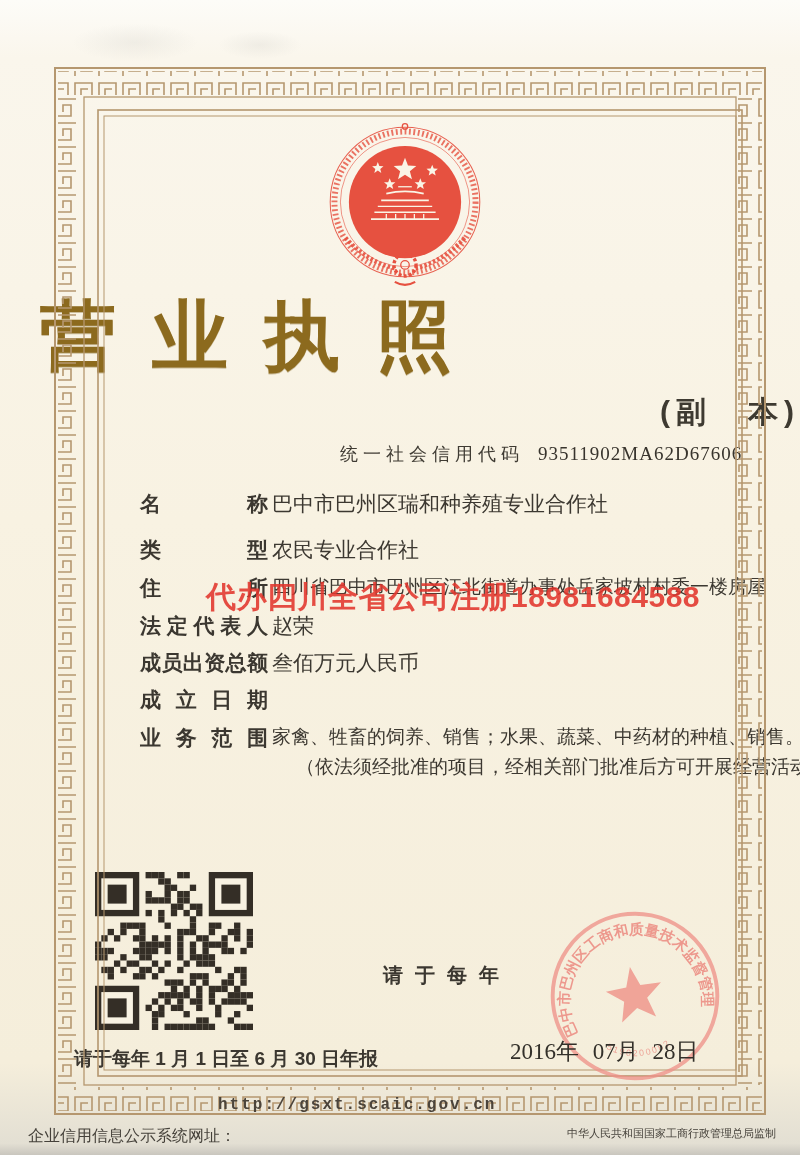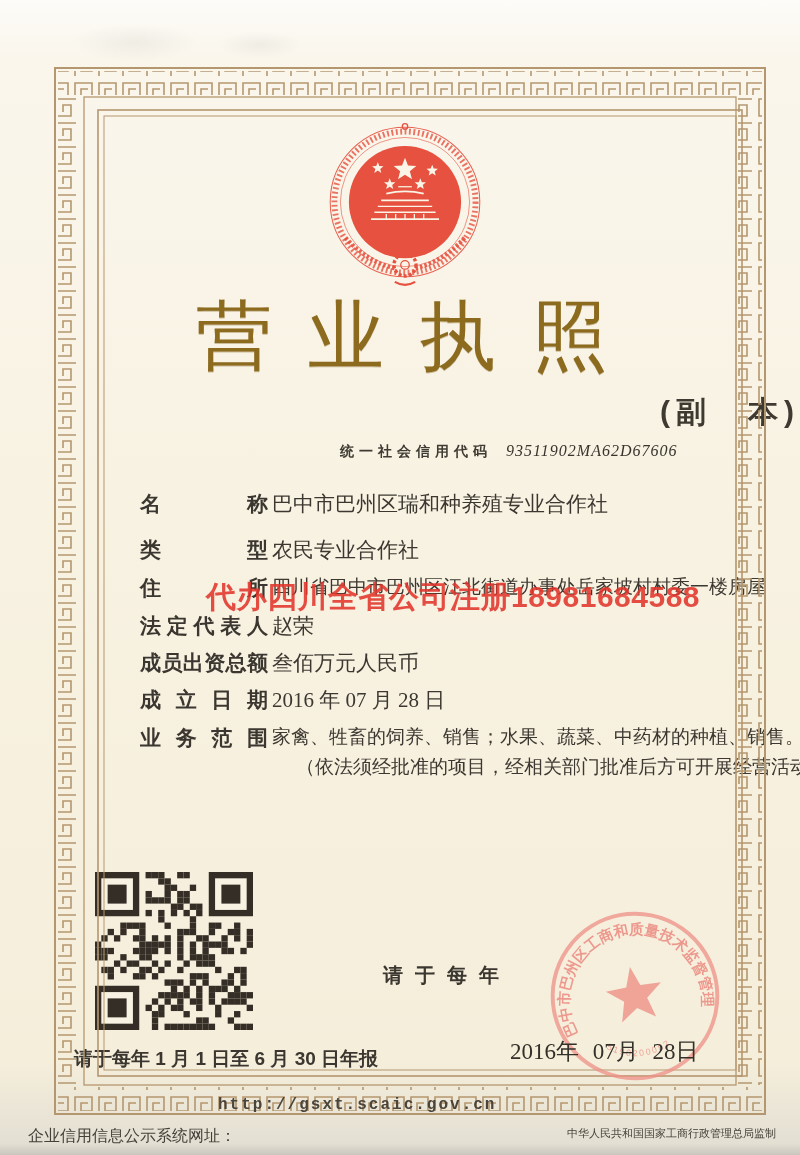--- a/index.html
+++ b/index.html
@@ -5,30 +5,30 @@
   html,body{margin:0;padding:0;background:#ffffff;}
   .page{
     position:relative;width:800px;height:1155px;overflow:hidden;
     background:linear-gradient(180deg,#fdfcf8 0%,#faf6ec 5%,#f8f2e2 45%,#f5eedb 92%,#e3dfd3 99%,#c9c6be 100%);
     font-family:"Liberation Sans","DejaVu Sans",sans-serif;color:#3b3730;
   }
   .abs{position:absolute;}
   .smudge{position:absolute;border-radius:50%;
     background:radial-gradient(closest-side,rgba(140,140,135,0.10),rgba(140,140,135,0) 70%);}
   .title{
-    left:0;top:286px;width:800px;text-align:center;
-    font-size:76px;font-weight:normal;letter-spacing:36px;padding-left:40px;box-sizing:border-box;
+    left:0;top:286px;width:800px;
+    font-size:76px;font-weight:bold;letter-spacing:36px;padding-left:40px;box-sizing:border-box;
     color:#8c6a1e;text-shadow:0 1px 0 rgba(120,90,20,.35);
   }
   .subtitle{left:0;top:392px;width:800px;text-align:right;font-size:30px;font-weight:bold;
     letter-spacing:6px;color:#3e3a31;}
   .code-row{left:340px;top:442px;display:flex;align-items:baseline;gap:14px;}
-  .code-label{font-size:14px;font-weight:bold;letter-spacing:5px;color:#3f3b33;}
-  .code-value{font-size:16px;letter-spacing:1px;color:#38342d;
-    font-family:"Liberation Serif","DejaVu Serif",serif;font-style:italic;}
+  .code-label{font-size:18px;font-weight:normal;letter-spacing:5px;color:#3f3b33;}
+  .code-value{font-size:19px;letter-spacing:1px;color:#38342d;
+    font-family:"Liberation Serif","DejaVu Serif",serif;}
   .frow{position:absolute;display:flex;}
   .flabel{width:128px;display:flex;justify-content:space-between;
     font-size:21px;font-weight:bold;color:#3b3730;flex:none;}
   .fvalue{margin-left:4px;width:480px;font-size:21px;color:#3c3831;
     font-family:"Liberation Serif","DejaVu Serif",serif;white-space:nowrap;}
   .fv-sm{font-size:19px;}
   .watermark{left:206px;top:577px;font-size:30px;font-weight:bold;white-space:nowrap;
     color:rgba(225,52,43,0.88);letter-spacing:0.5px;z-index:6;}
   .reg-label{left:383px;top:962px;font-size:20px;font-weight:bold;letter-spacing:12px;color:#3b3730;}
   .issue-date{left:510px;top:1036px;font-size:23px;color:#33302a;word-spacing:8px;
@@ -152,21 +152,20 @@
       </span>
     <span class="fvalue">叁佰万元人民币</span>
   </div>
   <div class="frow" style="left:140px;top:686px;">
     <span class="flabel">
         <span>成</span>
         <span>立</span>
         <span>日</span>
         <span>期</span>
       </span>
-    <span class="fvalue">2016 年 07 月 28 日</span>
   </div>
   <div class="frow" style="left:140px;top:724px;">
     <span class="flabel">
         <span>业</span>
         <span>务</span>
         <span>范</span>
         <span>围</span>
       </span>
     <span class="fvalue fv-sm">家禽、牲畜的饲养、销售；水果、蔬菜、中药材的种植、销售。</span>
   </div>

